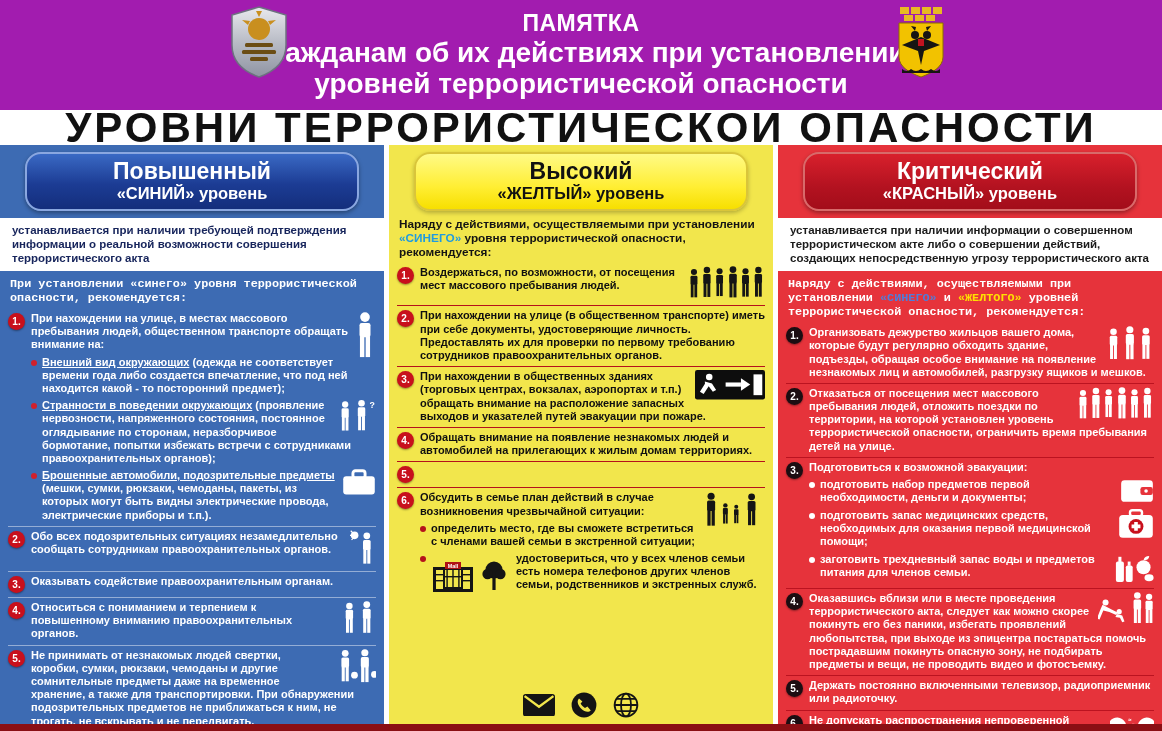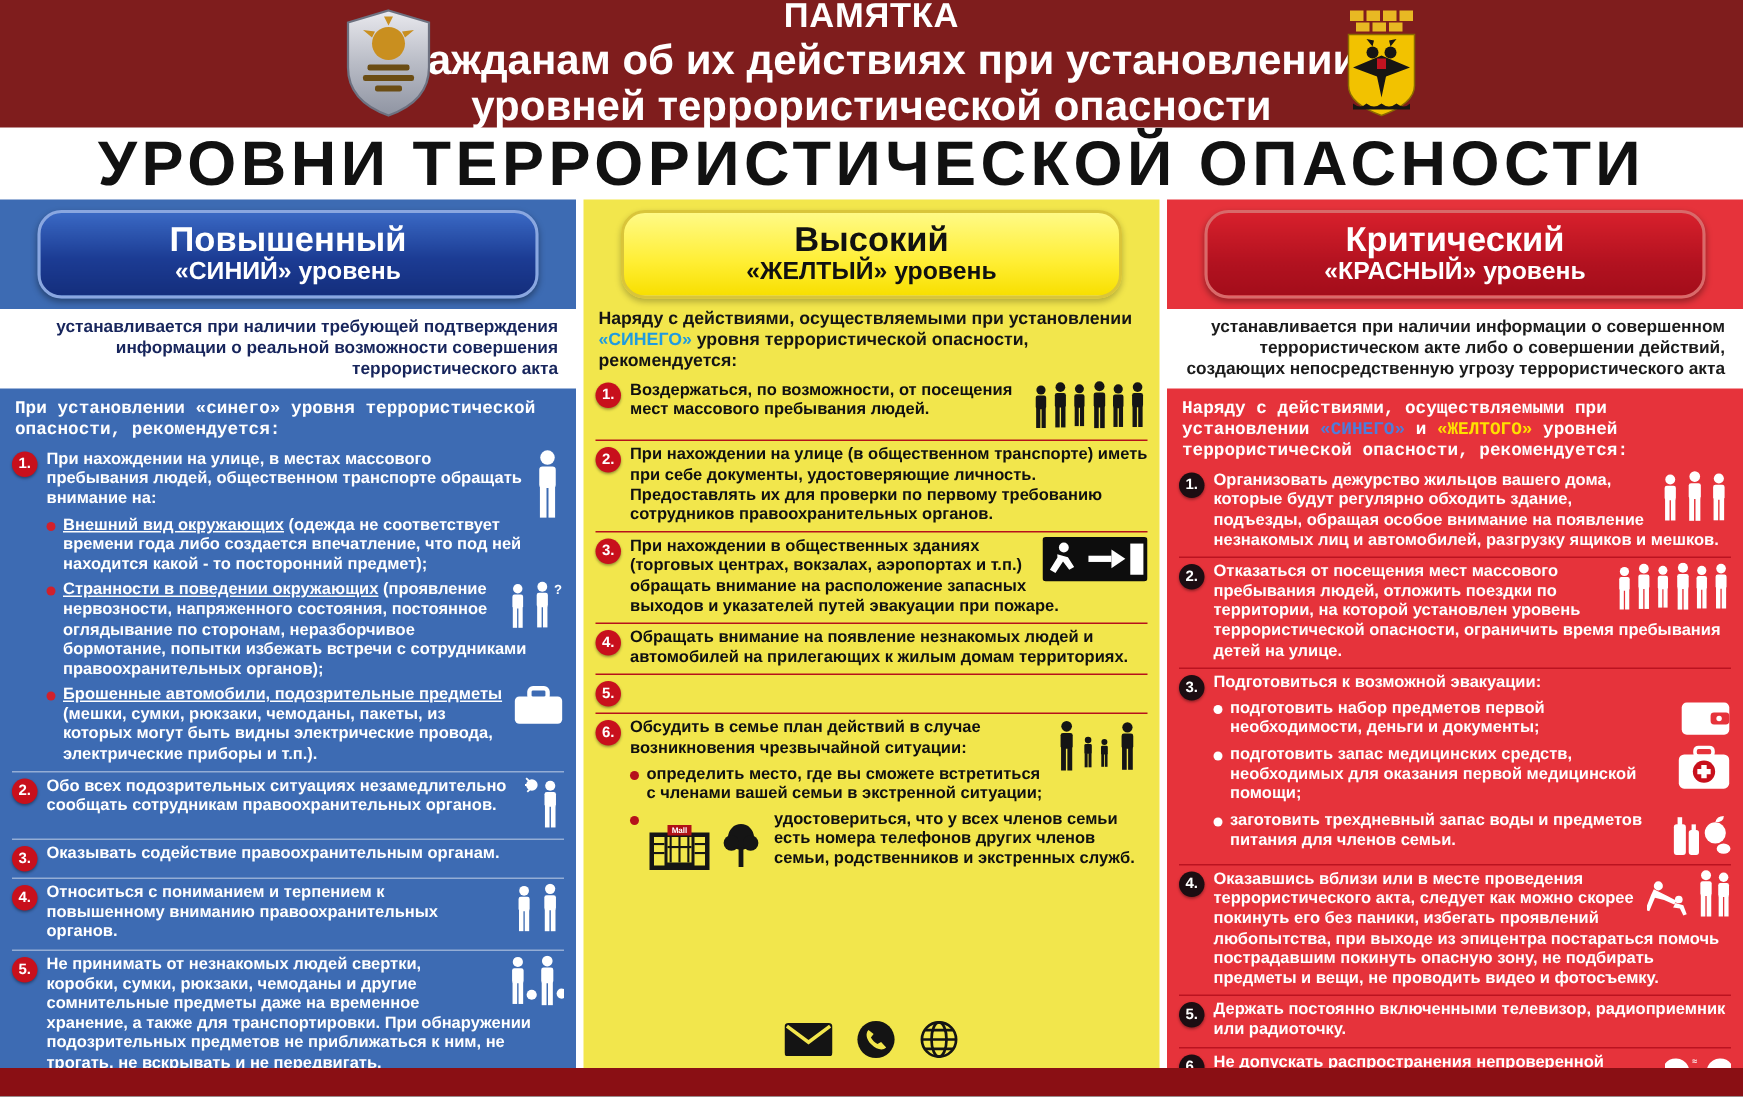--- a/index.html
+++ b/index.html
@@ -1,44 +1,44 @@
 <!DOCTYPE html>
 <html><head>
 <meta charset="utf-8">
 <style>
   html,body{margin:0;padding:0;background:#555;}
   .poster{position:relative;width:1162px;height:731px;background:#fff;overflow:hidden;
     font-family:"Liberation Sans","DejaVu Sans",sans-serif;}
   
-  .top-band{position:relative;height:85px;background:#7f1d1d;display:flex;align-items:center;justify-content:center;}
+  .top-band{position:relative;height:110px;background:#a21caf;display:flex;align-items:center;justify-content:center;}
   .top-text{text-align:center;color:#fff;font-weight:bold;line-height:1.12;}
   .top-text .l1{font-size:23px;letter-spacing:.5px;}
   .top-text .l2,.top-text .l3{font-size:28px;}
   .emblem{position:absolute;top:5px;}
   .emblem.left{left:228px;}
   .emblem.right{right:212px;}
   
-  .main-title{height:48px;background:#fff;color:#111;display:flex;align-items:center;justify-content:center;
+  .main-title{height:35px;background:#fff;color:#111;display:flex;align-items:center;justify-content:center;
     font-size:42px;font-weight:800;letter-spacing:3px;white-space:nowrap;transform-origin:center;}
   
   .cols{display:flex;gap:5px;height:579px;background:#fff;}
   .col{flex:1;display:flex;flex-direction:column;overflow:hidden;}
   .col.blue{background:#3d6bb3;}
   .col.yellow{background:#f2e64c;}
   .col.red{background:#e6333b;}
   .pill{margin:7px auto 0;width:86%;border-radius:16px;text-align:center;padding:4px 0 6px;flex:none;}
   .pill .pl1{font-size:23px;font-weight:800;line-height:1.15;}
   .pill .pl2{font-size:16.5px;font-weight:800;line-height:1.1;text-align:center;}
   .col.blue .pill{background:linear-gradient(180deg,#3a69c4 0%,#1c3c94 55%,#142e7c 100%);
     border:2px solid #8aa7e0;color:#fff;box-shadow:0 2px 4px rgba(0,0,0,.35);}
   .col.yellow .pill{background:linear-gradient(180deg,#fffa86 0%,#ffee33 60%,#f7df00 100%);
     border:2px solid #d9c53a;color:#111;box-shadow:0 2px 4px rgba(0,0,0,.25);}
   .col.red .pill{background:linear-gradient(180deg,#d8202c 0%,#b31220 60%,#a30d1a 100%);
     border:2px solid #d86a6a;color:#fff;box-shadow:0 2px 4px rgba(0,0,0,.35);}
-  .def{background:#fff;margin-top:7px;padding:5px 12px;text-align:right;flex:none;
+  .def{background:#fff;margin-top:7px;padding:5px 12px;text-align:left;flex:none;
     font-size:11.5px;font-weight:bold;color:#17255c;line-height:1.25;}
   .col.red .def{color:#1b1b1b;}
   .intro{padding:6px 10px 3px;font-weight:bold;font-size:11.8px;line-height:1.2;flex:none;}
   .col.blue .intro,.col.red .intro{color:#fff;font-family:Liberation Mono, monospace;}
   .col.yellow .intro{color:#141414;}
   .w-blue{color:#1f9be0;}
   .col.red .w-blue{color:#4f7ddb;}
   .w-yellow{color:#ffe000;}
   .items{list-style:none;margin:0;padding:1px 8px 2px 8px;flex:1;}
   .item{display:flex;gap:6px;padding:3px 0 4px;}

